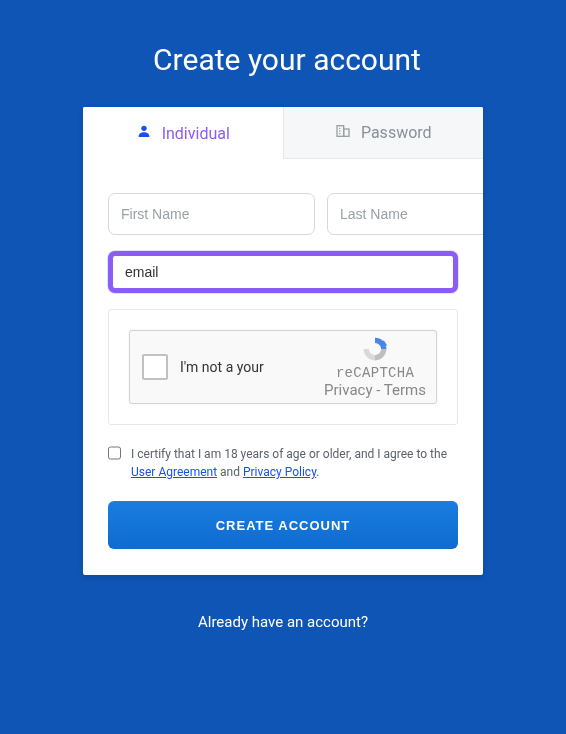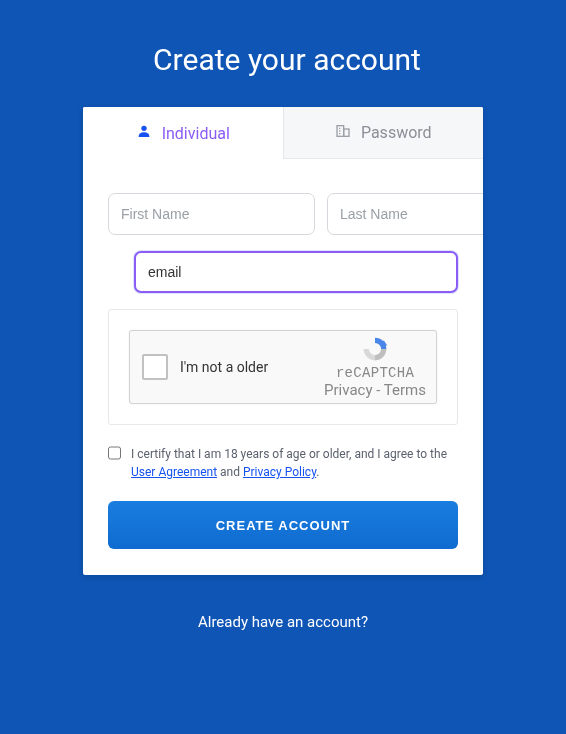--- a/index.html
+++ b/index.html
@@ -63,23 +63,22 @@
     border: 1px solid #d5d8dc;
     border-radius: 7px;
     padding: 0 12px;
     font-size: 14px;
     color: #333;
     outline: none;
   }
   .field::placeholder { color: #9aa0a6; }
   .field.full { width: 100%; }
   .field.focused {
-    border: 2px solid #8b5cf6;
+    border: 5px solid #8b5cf6;
     box-shadow: 0 0 0 1px rgba(22,82,240,0.15);
-    margin-left: 26px;
   }
   .pw-wrap {
     position: relative;
     margin-bottom: 16px;
   }
   .pw-wrap .field { width: 100%; padding-right: 40px; }
   .key-icon {
     position: absolute;
     right: 10px;
     top: 50%;
@@ -204,21 +203,21 @@
       </div>
 
       <div class="row">
         <input class="field full focused" type="text" value="email" style="">
       </div>
 
 
       <div class="captcha-box">
         <div class="captcha-inner">
           <div class="captcha-check"></div>
-          <div class="captcha-label">I'm not a older</div>
+          <div class="captcha-label">I'm not a your</div>
           <div class="captcha-brand">
             <div class="logo">
               <svg width="30" height="28" viewBox="0 0 32 32">
                 <path d="M16 3 A13 13 0 0 1 29 16 L23 16 A7 7 0 0 0 16 9 Z" fill="#4a86e8"></path>
                 <path d="M29 16 A13 13 0 0 1 16 29 L16 23 A7 7 0 0 0 23 16 Z" fill="#bfbfbf"></path>
                 <path d="M16 29 A13 13 0 0 1 3 16 L9 16 A7 7 0 0 0 16 23 Z" fill="#d9d9d9"></path>
                 <polygon points="26,6 30,12 22,12" fill="#4a86e8"></polygon>
               </svg>
             </div>
             <div class="word">reCAPTCHA</div>

